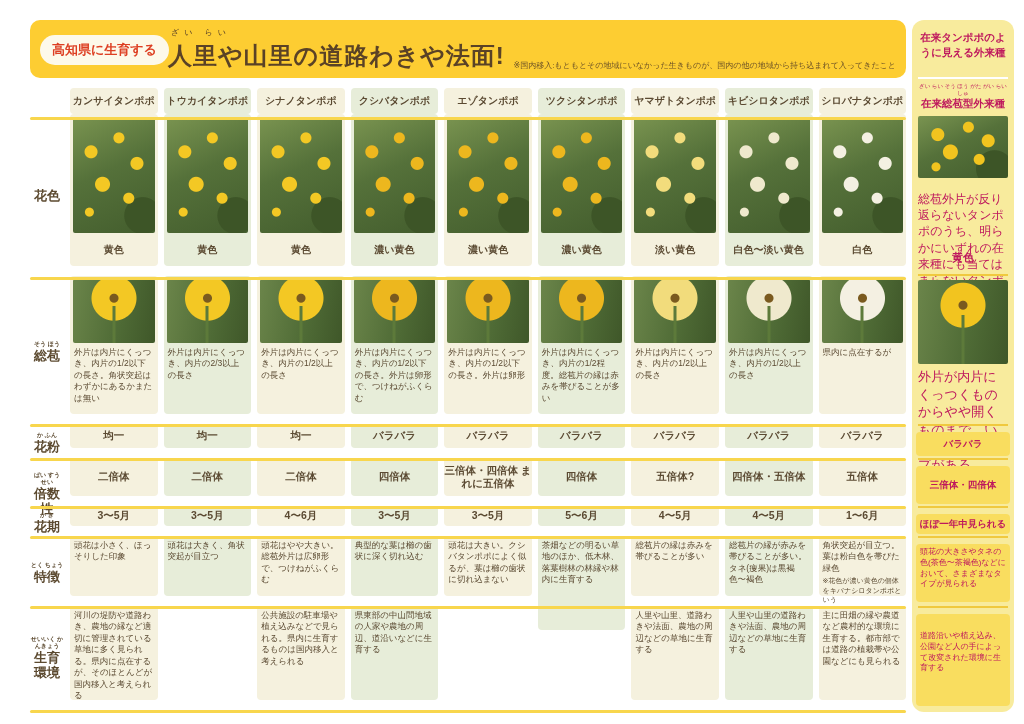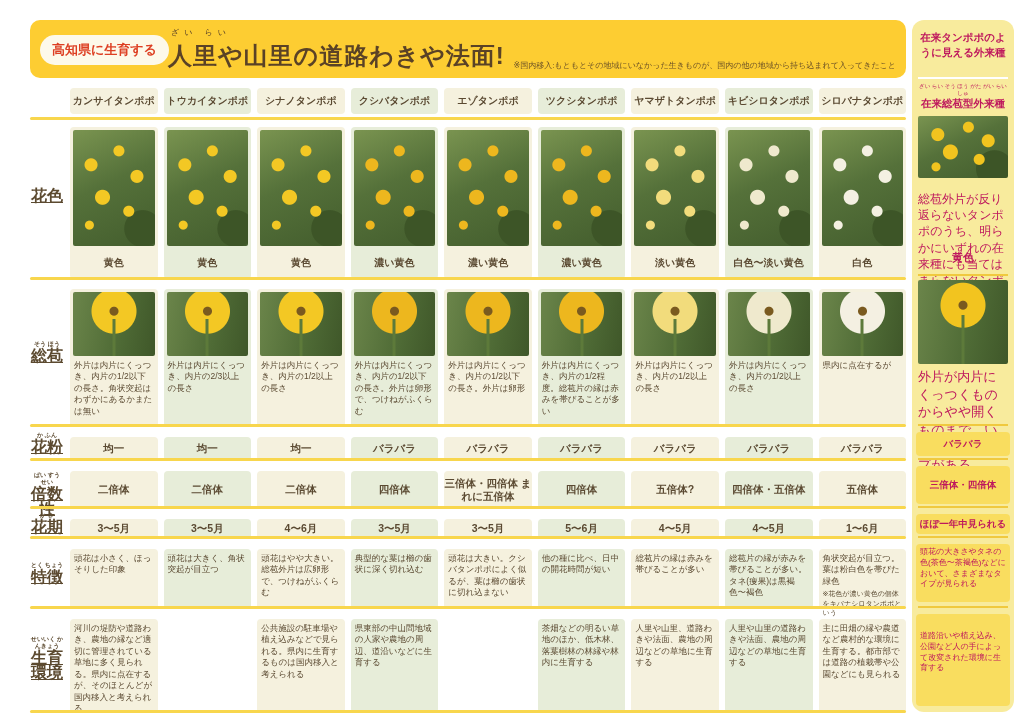--- a/index.html
+++ b/index.html
@@ -16,30 +16,30 @@
   #header-title-furigana{position:absolute;left:141px;top:7px;color:#5A4226;font-size:8px;
     letter-spacing:5px;}
   #header-note{position:absolute;right:10px;bottom:7px;color:#6B5126;font-size:8px;
     width:440px;text-align:right;}
 
   
   #main-area{position:absolute;left:30px;top:88px;width:876px;height:626px;}
   #label-col{position:absolute;left:0;top:0;width:34px;height:100%;}
   .row-label{position:absolute;left:0;width:34px;text-align:center;color:#5C4A30;font-weight:bold;}
   .row-label .fg{display:block;font-size:6px;line-height:7px;letter-spacing:0;}
-  .row-label .lb{display:block;font-size:16px;line-height:15px;text-decoration:underline;}
+  .row-label .lb{display:block;font-size:13px;line-height:15px;}
   .rl-flower{top:100px;} .rl-soho{top:253px;} .rl-pollen{top:344px;}
   .rl-ploidy{top:384px;} .rl-period{top:424px;} .rl-feat{top:474px;} .rl-env{top:548px;}
 
   #species-grid{position:absolute;left:40px;top:0;right:0;height:100%;display:flex;gap:6px;}
   .col{flex:1 1 0;display:flex;flex-direction:column;min-width:0;}
   .col.cream .cell{background:#F5F1DE;}
   .col.green .cell{background:#E7EDD9;}
   .cell{border-radius:4px;color:#5B4A32;box-sizing:border-box;}
-  .c-head{height:26px;margin-bottom:13px;display:flex;align-items:center;justify-content:center;
+  .c-head{height:26px;margin-bottom:0;display:flex;align-items:center;justify-content:center;
     font-weight:bold;font-size:10px;white-space:nowrap;}
   .c-flower{height:152px;margin-bottom:10px;display:flex;flex-direction:column;}
   .c-flower .photo{margin:3px 3px 0 3px;height:116px;border-radius:2px;}
   .color-label{flex:1;display:flex;align-items:center;justify-content:center;font-weight:bold;
     font-size:10px;white-space:nowrap;}
   .c-soho{height:138px;margin-bottom:10px;display:flex;flex-direction:column;}
   .c-soho .photo{margin:3px 3px 0 3px;height:64px;border-radius:2px;flex:none;}
   .c-soho .desc{padding:4px 4px 0 4px;font-size:8.5px;line-height:1.35;}
   .c-pollen{height:24px;margin-bottom:10px;}
   .c-ploidy{height:38px;margin-bottom:10px;}
@@ -256,24 +256,20 @@
       <div class="photo"></div>
       <div class="color-label">濃い黄色</div>
     </div>
     <div class="cell c-soho">
       <div class="photo photo-closeup"></div>
       <div class="desc">外片は内片にくっつき、内片の1/2程度。総苞片の縁は赤みを帯びることが多い</div>
     </div>
     <div class="cell c-pollen center">バラバラ</div>
     <div class="cell c-ploidy center">四倍体</div>
     <div class="cell c-period center">5〜6月</div>
-    <div class="cell c-feat">
-      <span>他の種に比べ、日中の開花時間が短い</span>
-      <span class="note"></span>
-    </div>
     <div class="cell c-env">茶畑などの明るい草地のほか、低木林、落葉樹林の林縁や林内に生育する</div>
   </div>
 
   <div class="col cream" style="--fl: #f2dc7c;">
     <div class="cell c-head">
       <span>ヤマザトタンポポ</span>
     </div>
     <div class="cell c-flower">
       <div class="photo"></div>
       <div class="color-label">淡い黄色</div>

